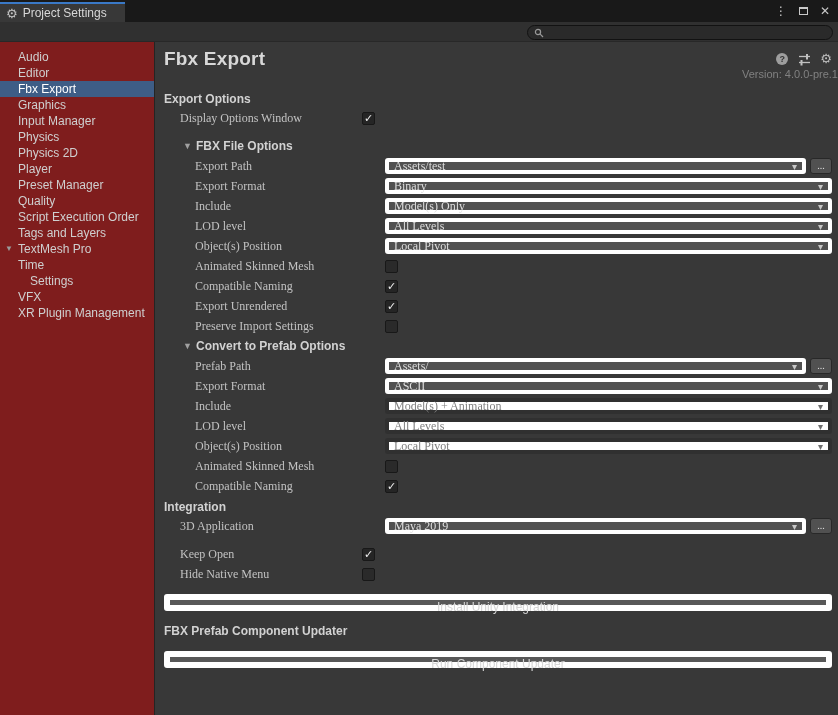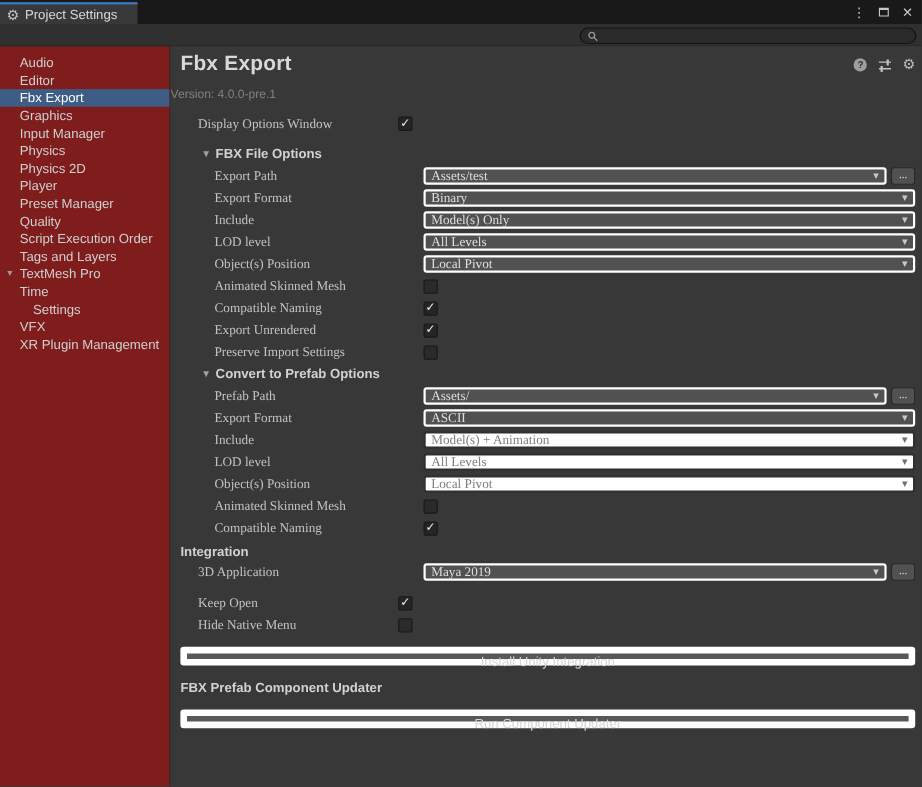--- a/index.html
+++ b/index.html
@@ -38,35 +38,35 @@
   .sb-item .fold { position:absolute; left:3px; top:0; font-size:8px; color:#9a9a9a; width:12px; text-align:center; }
 
   
   .main { flex:1; position:relative; background:#383838; overflow:hidden; }
   .main-header { display:flex; align-items:center; padding:7px 6px 0 9px; height:26px; }
   .page-title { font-size:19px; font-weight:bold; color:#d8d8d8; letter-spacing:.2px; }
   .header-icons { margin-left:auto; display:flex; align-items:center; gap:9px; }
   .help-circle { width:12px; height:12px; border-radius:50%; background:#9e9e9e; color:#333;
                  font-size:9px; font-weight:bold; display:flex; align-items:center; justify-content:center; }
   .pane-gear { font-size:13px; color:#bdbdbd; line-height:1; }
-  .version-line { text-align:left; color:#818181; font-size:11px; margin-top:12px; height:14px; }
+  .version-line { text-align:right; color:#818181; font-size:11px; margin-top:0; height:14px; }
 
   .form { margin-top:8px; }
   .row { display:flex; align-items:center; height:20px; padding-left:9px;font-family:Liberation Serif, serif; }
   .row .lbl { width:221px; color:#c2c2c2; white-space:nowrap; flex:none; }
   .row .lbl.ind1 { padding-left:16px; }
   .row .lbl.ind2 { padding-left:31px; }
   .row .lbl.near { width:198px; padding-left:16px; }
   .sec-heading { font-weight:bold; color:#d2d2d2; height:18px; line-height:18px; padding-left:9px; margin-top:4px; }
   .fold-row { display:flex; align-items:center; height:20px; padding-left:9px; font-weight:bold; color:#d2d2d2; }
   .fold-row .fold { width:13px; margin-left:19px; font-size:9px; color:#a0a0a0; font-weight:normal; flex:none; }
   .gap8 { margin-top:8px; }
 
   .val { flex:1; display:flex; align-items:center; gap:4px; margin-right:6px; min-width:0; }
-  .dropdown { flex:1; height:16px; background:#515151; border:2px solid #ffffff; border-radius:3px;
+  .dropdown { flex:1; height:16px; background:#515151; border:4px solid #ffffff; border-radius:3px;
               display:flex; align-items:center; padding:0 5px; min-width:0; color:#dfdfdf; }
   .dropdown .dd-text { flex:1; white-space:nowrap; overflow:hidden; }
   .dropdown .dd-arrow { font-size:10px; color:#c8c8c8; flex:none; margin-left:4px; }
   .dropdown.disabled { background:#ffffff; color:#7f7f7f; border-color:#303030; }
   .dropdown.disabled .dd-arrow { color:#6f6f6f; }
   .browse { flex:none; width:22px; height:16px; background:#515151; border:1px solid #282828; border-radius:3px;
             color:#dfdfdf; font-size:10px; line-height:12px; text-align:center; font-family:inherit; cursor:default; }
 
   .checkbox { width:13px; height:13px; background:#2a2a2a; border:1px solid #181818; border-radius:2px;
               display:flex; align-items:center; justify-content:center; color:#eeeeee;
@@ -141,20 +141,21 @@
             <rect x="9" y="2" width="2" height="5.5" fill="#c0c0c0"></rect>
             <line x1="2" y1="10.5" x2="13" y2="10.5" stroke="#c0c0c0" stroke-width="1.3"></line>
             <rect x="3.5" y="8" width="2" height="5.5" fill="#c0c0c0"></rect>
           </svg>
           <span class="pane-gear">⚙</span>
         </span>
       </div>
       <div class="version-line">Version: 4.0.0-pre.1</div>
 
       <div class="form">
+        <div class="sec-heading">Export Options</div>
 
         <div class="row">
           <span class="lbl near">Display Options Window</span>
           <span class="checkbox checked">✓</span>
         </div>
 
         <div class="fold-row gap8">
           <span class="fold">▼</span>
           <span>FBX File Options</span>
         </div>

